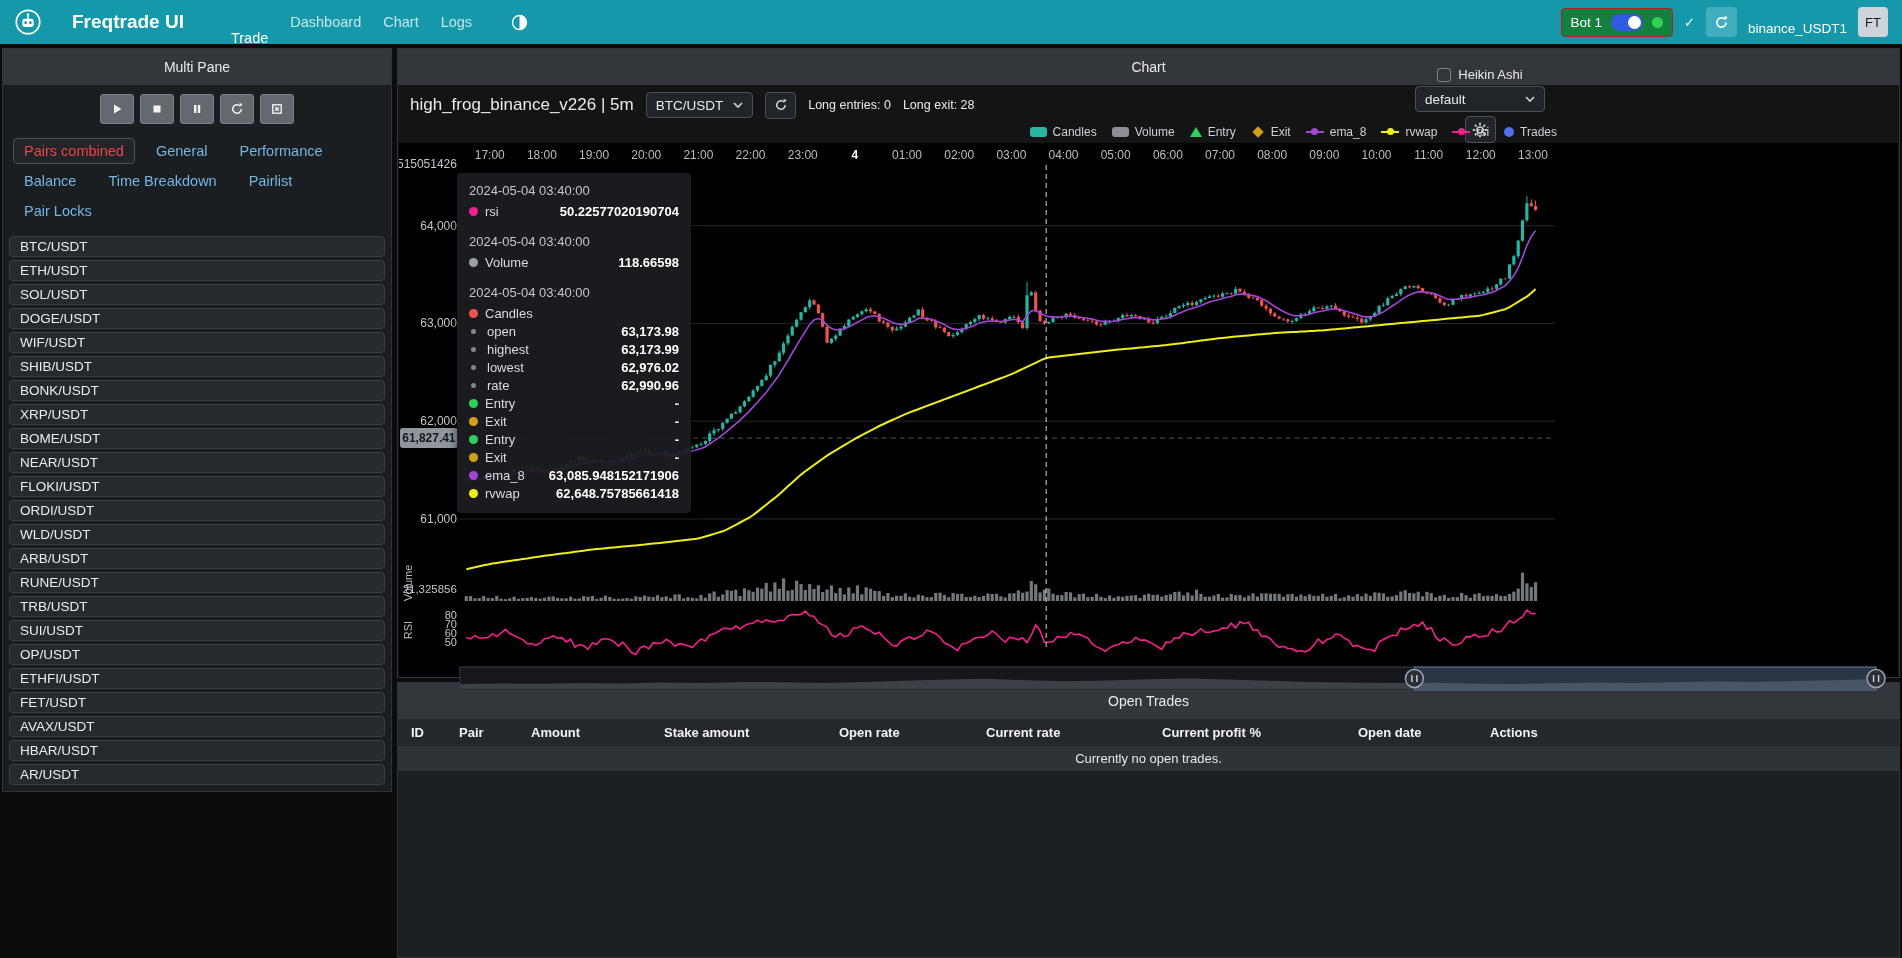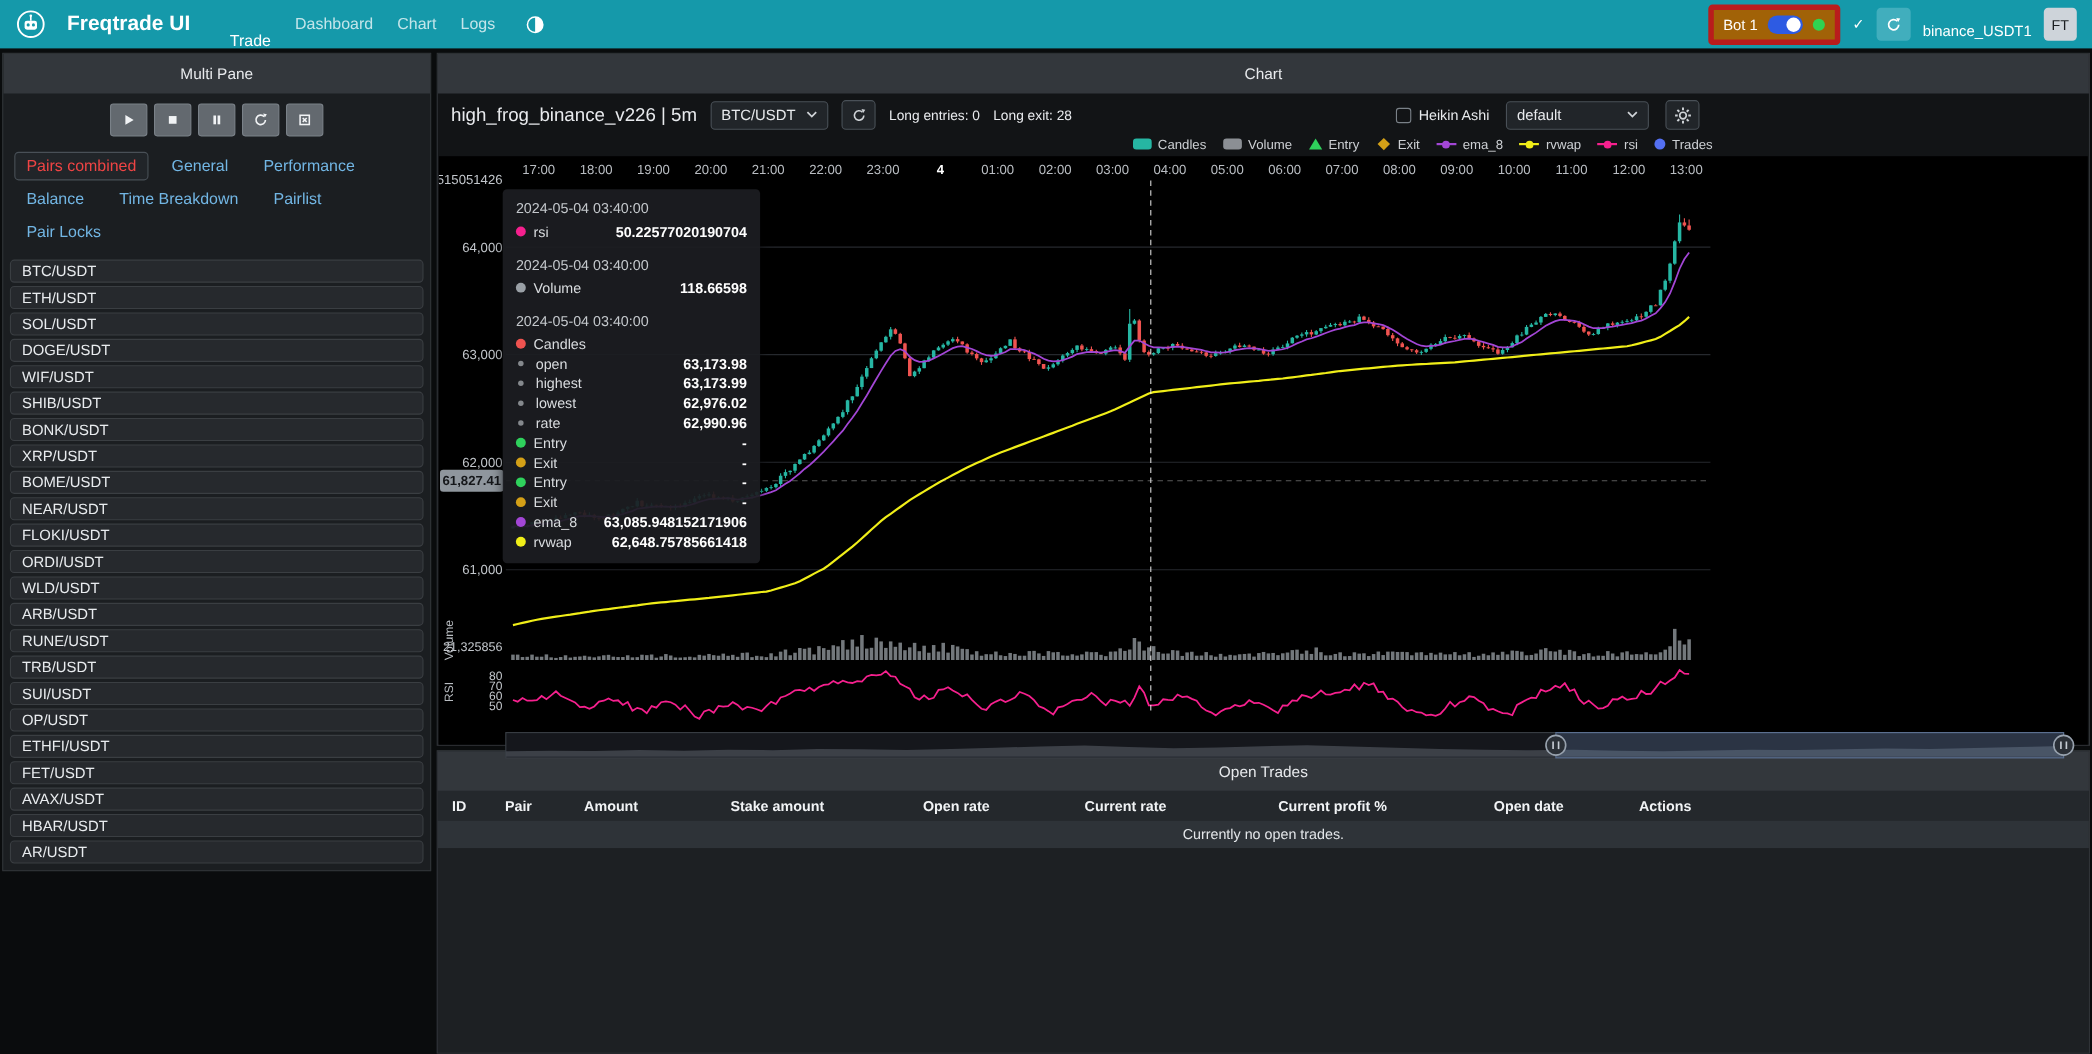--- a/index.html
+++ b/index.html
@@ -4,29 +4,29 @@
 <style>
   * { box-sizing: border-box; margin: 0; padding: 0; }
   html,body { width: 1902px; height: 958px; overflow: hidden; }
   body {
     background: #0a0c0d;
     font-family: "Liberation Sans", "DejaVu Sans", sans-serif;
     color: #e8eaed;
     position: relative;
   }
   
-  .navbar { height: 44px; background: #1599aa; display: flex; align-items: center; padding: 0 14px; gap: 11px; }
+  .navbar { height: 44px; background: #1599aa; display: flex; align-items: center; padding: 0 14px; gap: 22px; }
   .logo-wrap { width: 28px; height: 28px; display: flex; align-items: center; justify-content: center; }
   .brand { font-size: 19px; font-weight: 700; color: #fff; margin: 0 14px 0 8px; }
   .nav-links { display: flex; align-items: center; }
   .nav-link { color: rgba(255,255,255,.75); font-size: 14.5px; padding: 0 11px; cursor: pointer; text-decoration: none; }
   .nav-link.active { color: #ffffff; margin-top: 32px; }
   .theme-btn { background: none; border: none; margin-left: 6px; cursor: pointer; display: flex; align-items: center; }
   .nav-right { margin-left: auto; display: flex; align-items: center; gap: 11px; }
-  .bot-box { background: #a16207; border: 5px solid #b91c1c; border-radius: 4px; display: flex; align-items: center; gap: 9px; padding: 5px 9px; }
+  .bot-box { background: #15803d; border: 1px solid #b91c1c; border-radius: 4px; display: flex; align-items: center; gap: 9px; padding: 5px 9px; }
   .bot-name { color: #fff; font-size: 13.5px; }
   .toggle { width: 32px; height: 17px; border-radius: 9px; background: #2d5be3; position: relative; cursor: pointer; }
   .toggle::after { content: ""; position: absolute; right: 2px; top: 2px; width: 13px; height: 13px; border-radius: 50%; background: #fff; }
   .status-dot { width: 11px; height: 11px; border-radius: 50%; background: #2fd351; }
   .nav-check { color: #fff; font-size: 13px; }
   .nav-ibtn { width: 31px; height: 30px; border-radius: 4px; background: #41aebd; border: none; display: flex; align-items: center; justify-content: center; cursor: pointer; color: #fff; }
   .account { color: #fff; font-size: 13.5px; margin-top: 12px; }
   .avatar { width: 30px; height: 30px; border-radius: 4px; background: #ced4da; color: #1b1e21; font-size: 13px; display: flex; align-items: center; justify-content: center; }
   
   .layout { display: flex; gap: 5px; padding: 4px 2px 0; height: 914px; }
@@ -42,21 +42,21 @@
   
   .right-col { flex: 1; display: flex; flex-direction: column; gap: 4px; }
   .chart-card { background: #121416; border: 1px solid #303337; height: 630px; display: flex; flex-direction: column; }
   .chart-toolbar { height: 38px; display: flex; align-items: center; gap: 12px; padding: 6px 12px 4px; }
   .strategy-label { font-size: 17px; color: #e8eaed; }
   .sel { background: #212529; border: 1px solid #495057; border-radius: 4px; color: #e8eaed; font-size: 13.5px; padding: 0 9px; display: flex; align-items: center; justify-content: space-between; gap: 10px; height: 26px; cursor: pointer; }
   .sel.pair { min-width: 96px; }
   .sel.cfg { min-width: 130px; }
   .icon-btn { width: 31px; height: 27px; background: #212529; border: 1px solid #495057; border-radius: 4px; display: flex; align-items: center; justify-content: center; color: #cfd3d7; cursor: pointer; }
   .entries-label { font-size: 12.5px; color: #e8eaed; }
-  .toolbar-right { margin-left: auto; display: flex; align-items: center; gap: 15px; padding-right: 342px; }
+  .toolbar-right { margin-left: auto; display: flex; align-items: center; gap: 4px; padding-right: 342px; flex-direction: column; }
   .hk-wrap { display: flex; align-items: center; gap: 7px; }
   .checkbox { width: 14px; height: 14px; border: 1px solid #7a8188; border-radius: 3px; background: transparent; display: inline-block; cursor: pointer; }
   .hk-label { font-size: 13px; color: #e8eaed; }
   .legend-row { height: 20px; display: flex; justify-content: flex-end; align-items: center; gap: 15px; padding: 0 342px 2px 0; }
   .legend-item { display: flex; align-items: center; gap: 6px; font-size: 12px; color: #cdd0d4; cursor: pointer; }
   .lg-marker { display: inline-block; }
   .lg-rect { width: 17px; height: 10px; border-radius: 3px; background: var(--c); }
   .lg-triangle { width: 0; height: 0; border-left: 6px solid transparent; border-right: 6px solid transparent; border-bottom: 10px solid var(--c); }
   .lg-diamond { width: 8px; height: 8px; background: var(--c); transform: rotate(45deg); margin: 0 3px; }
   .lg-line-dot { width: 18px; height: 2px; background: var(--c); position: relative; }

